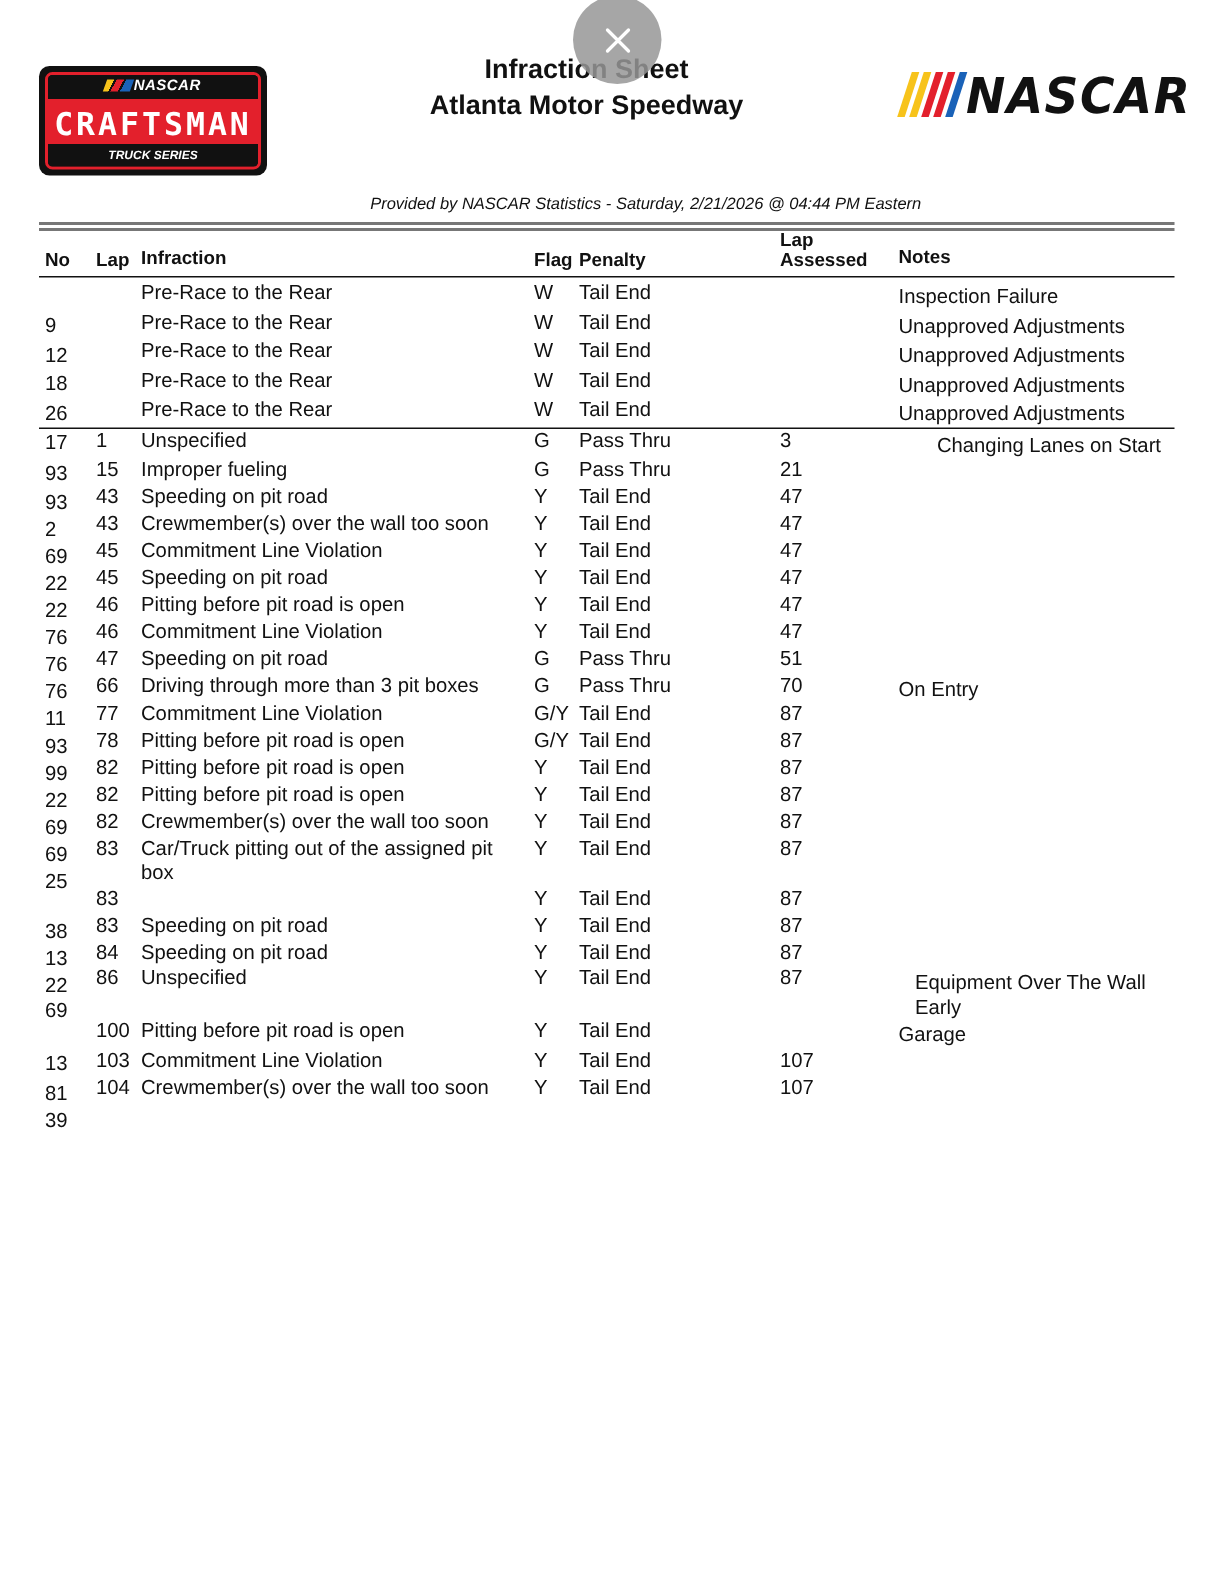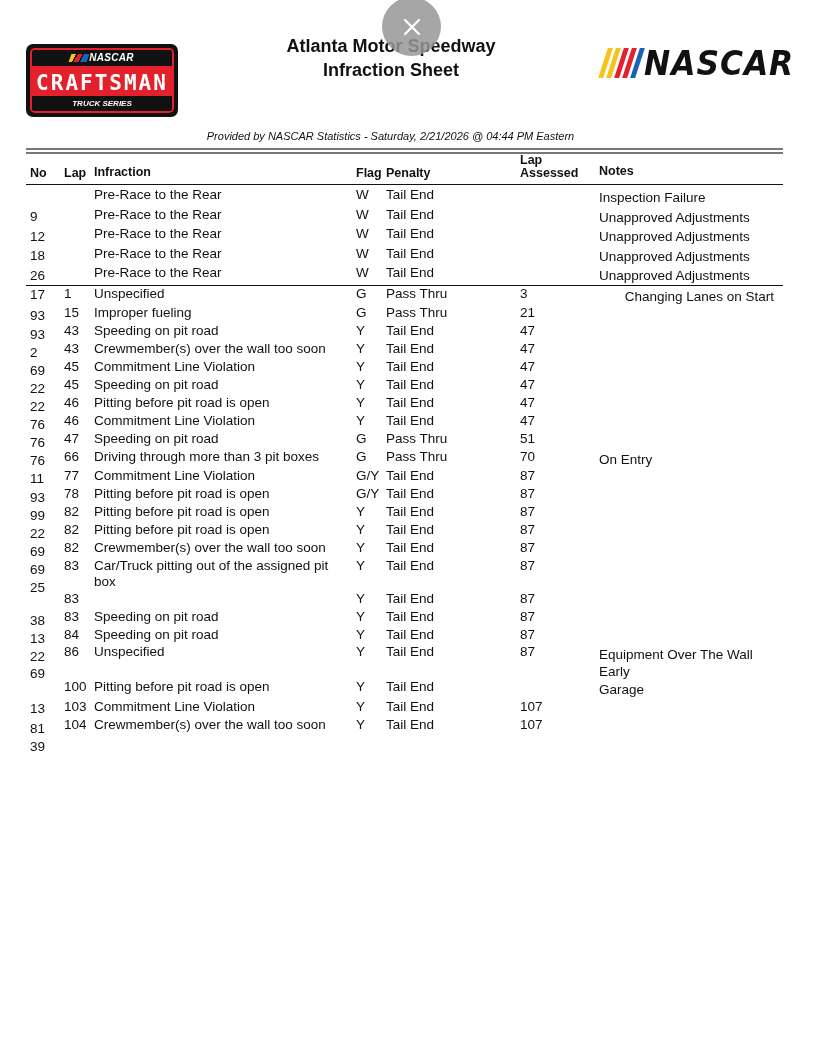--- a/index.html
+++ b/index.html
@@ -10,21 +10,21 @@
   .logo-left .top .stripes { display:inline-block; width:18px; height:8px; vertical-align:middle; margin-right:1px; background:linear-gradient(100deg, #f7c31b 0 25%, transparent 25% 33%, #e3202c 33% 58%, transparent 58% 66%, #1a62b8 66% 100%); transform:skewX(-20deg); }
   .logo-left .mid { position:absolute; left:0; right:0; top:16px; height:34px; background:#e3202c; color:#fff; font-weight:bold; font-size:21px; text-align:center; line-height:34px; letter-spacing:2px; font-family:"DejaVu Sans Mono", monospace; }
   .logo-left .bot { position:absolute; left:0; right:0; bottom:0; height:15px; background:#111; color:#fff; font-style:italic; font-weight:bold; font-size:8px; text-align:center; line-height:15px; }
   .titles { position:absolute; left:240px; width:302px; top:34px; text-align:center; font-weight:bold; font-size:18px; line-height:24px; }
   .logo-right { position:absolute; left:603px; top:46px; height:34px; display:flex; align-items:center; }
   .logo-right .stripes { display:flex; gap:3px; margin-right:4px; }
   .logo-right .stripes span { display:block; width:5px; height:30px; transform:skewX(-18deg); }
   .logo-right .word { font-style:italic; font-weight:bold; font-size:33px; letter-spacing:1px; color:#111; font-family:"DejaVu Sans", sans-serif; transform:scaleX(0.95); transform-origin:left; }
   .close-btn { position:absolute; left:382px; top:-3px; width:59px; height:59px; border-radius:50%; background:rgba(150,150,150,0.85); display:flex; align-items:center; justify-content:center; cursor:pointer; }
   .close-btn svg { width:20px; height:20px; }
-  .provided { position:absolute; left:0; width:781px; top:130px; text-align:center; font-size:11px; font-style:italic; color:#111; }
+  .provided { position:absolute; left:0; width:781px; top:130px; text-align:center; font-size:11px; font-style:italic; color:#111;padding-left:40px; }
   .dbl-rule { position:absolute; left:26px; width:757px; top:148px; height:2px; border-top:2px solid #777; border-bottom:2px solid #777; }
   .table { position:absolute; left:26px; top:152px; width:757px; font-size:13.5px; }
   .hdr { position:relative; height:32px; border-bottom:1.5px solid #111; font-weight:bold; font-size:12.5px; }
   .hdr span { position:absolute; bottom:4px; }
   .row { position:relative; }
   .row span { position:absolute; top:0; }
   .c-no { left:4px;margin-top:22px; }
   .c-lap { left:38px; }
   .c-inf { left:68px; width:245px; line-height:16px; }
   .c-flag { left:330px; }
@@ -38,22 +38,22 @@
 
 <div class="logo-left">
   <div class="inner">
     <div class="top"><span class="stripes"></span><span>NASCAR</span></div>
     <div class="mid">CRAFTSMAN</div>
     <div class="bot">TRUCK SERIES</div>
   </div>
 </div>
 
 <div class="titles">
+  <div>Infraction Sheet</div>
   <div>Atlanta Motor Speedway</div>
-  <div>Infraction Sheet</div>
 </div>
 
 <div class="logo-right">
   <div class="stripes" id="nascar-stripes">
       <span style="background: rgb(247, 195, 27);"></span>
       <span style="background: rgb(247, 195, 27);"></span>
       <span style="background: rgb(227, 32, 44);"></span>
       <span style="background: rgb(227, 32, 44);"></span>
       <span style="background: rgb(26, 98, 184);"></span>
     </div>
@@ -298,21 +298,21 @@
         <span class="c-la">87</span>
         <span class="c-notes" style="top: 2px;"></span>
       </div>
       <div class="row" style="height: 35px;">
         <span class="c-no">69</span>
         <span class="c-lap">86</span>
         <span class="c-inf">Unspecified</span>
         <span class="c-flag">Y</span>
         <span class="c-pen">Tail End</span>
         <span class="c-la">87</span>
-        <span class="c-notes" style="top: 2px;">Equipment Over The Wall Early</span>
+        <span class="c-notes" style="top: 2px; margin-left: 11px;">Equipment Over The Wall Early</span>
       </div>
       <div class="row" style="height: 20px;">
         <span class="c-no">13</span>
         <span class="c-lap">100</span>
         <span class="c-inf">Pitting before pit road is open</span>
         <span class="c-flag">Y</span>
         <span class="c-pen">Tail End</span>
         <span class="c-la"></span>
         <span class="c-notes" style="top: 2px;">Garage</span>
       </div>

